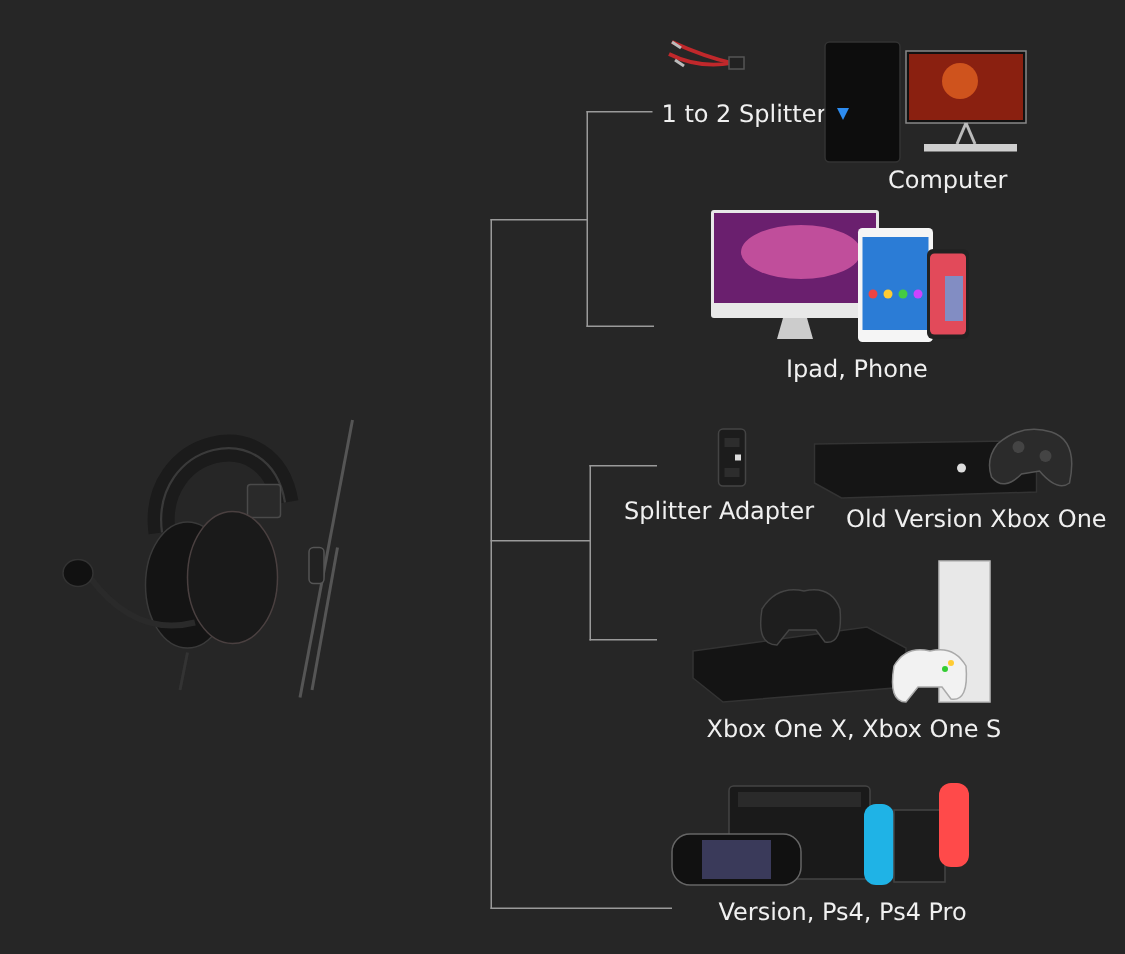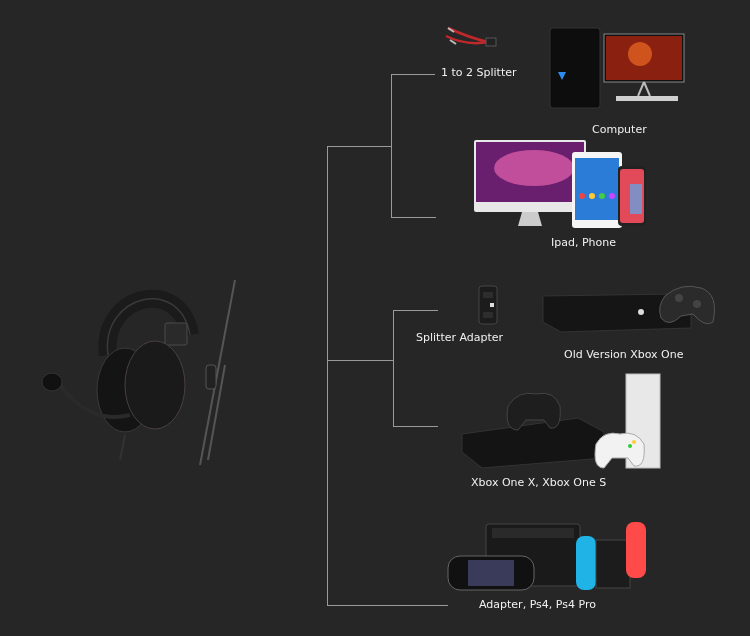--- a/index.html
+++ b/index.html
@@ -1,21 +1,21 @@
 <!DOCTYPE html>
 <html><head>
 <meta charset="utf-8">
 <style>
   html, body { margin:0; padding:0; }
   body { width:750px; height:636px; background:#262626; position:relative; overflow:hidden;
          font-family:"DejaVu Sans","Liberation Sans",sans-serif; color:#f2f2f2; }
   .line { position:absolute; background:#9a9a9a; }
   .h { height:1px; }
   .v { width:1px; }
-  .label { position:absolute; font-size:11px; white-space:nowrap; color:#f0f0f0; }
+  .label { position:absolute; font-size:16px; white-space:nowrap; color:#f0f0f0; }
   .dev { position:absolute; }
   svg { display:block; }
 </style>
 </head>
 <body>
 
 <div class="line v" style="left:327px;top:146px;height:460px;"></div>
 <div class="line h" style="left:327px;top:146px;width:65px;"></div>
 <div class="line h" style="left:327px;top:360px;width:67px;"></div>
 <div class="line h" style="left:327px;top:605px;width:121px;"></div>
@@ -60,61 +60,61 @@
     <rect x="2" y="4" width="50" height="80" rx="3" fill="#0d0d0d" stroke="#333"></rect>
     <polygon points="10,48 18,48 14,56" fill="#2d8cf0"></polygon>
     <rect x="56" y="10" width="80" height="48" fill="#111" stroke="#888"></rect>
     <rect x="58" y="12" width="76" height="44" fill="#8a2010"></rect>
     <circle cx="92" cy="30" r="12" fill="#e06020" opacity="0.8"></circle>
     <line x1="96" y1="58" x2="90" y2="72" stroke="#bbb" stroke-width="2"></line>
     <line x1="96" y1="58" x2="102" y2="72" stroke="#bbb" stroke-width="2"></line>
     <rect x="68" y="72" width="62" height="5" fill="#cfcfcf"></rect>
   </svg>
 </div>
-<div class="label" style="left:592px;top:123px;">Computer</div>
+<div class="label" style="left:592px;top:110px;">Computer</div>
 
 <div class="dev" style="left:472px;top:138px;width:180px;height:92px;">
   <svg width="180" height="92" viewBox="0 0 180 92">
     <rect x="2" y="2" width="112" height="72" rx="2" fill="#e8e8e8"></rect>
     <rect x="4" y="4" width="108" height="60" fill="#6a1f6e"></rect>
     <ellipse cx="62" cy="30" rx="40" ry="18" fill="#d65aa6" opacity="0.8"></ellipse>
     <polygon points="50,74 66,74 70,88 46,88" fill="#ccc"></polygon>
     <rect x="100" y="14" width="50" height="76" rx="3" fill="#f5f5f5"></rect>
     <rect x="103" y="20" width="44" height="62" fill="#2b7cd6"></rect>
     <circle cx="110" cy="58" r="3" fill="#e44"></circle>
       <circle cx="120" cy="58" r="3" fill="#fc3"></circle>
     <circle cx="130" cy="58" r="3" fill="#4c4"></circle>
       <circle cx="140" cy="58" r="3" fill="#c4f"></circle>
     <rect x="146" y="28" width="28" height="60" rx="4" fill="#222"></rect>
     <rect x="148" y="31" width="24" height="54" rx="3" fill="#e24a5a"></rect>
     <rect x="158" y="46" width="12" height="30" fill="#5aa9f0" opacity="0.7"></rect>
   </svg>
 </div>
-<div class="label" style="left:551px;top:236px;text-align:right;">Ipad, Phone</div>
+<div class="label" style="left:524px;top:236px;text-align:right;">Ipad, Phone</div>
 
 <div class="dev" style="left:476px;top:284px;width:24px;height:42px;">
   <svg width="24" height="42" viewBox="0 0 24 42">
     <rect x="3" y="2" width="18" height="38" rx="3" fill="#1c1c1c" stroke="#444"></rect>
     <rect x="7" y="8" width="10" height="6" fill="#2d2d2d"></rect>
     <rect x="7" y="28" width="10" height="6" fill="#2d2d2d"></rect>
     <rect x="14" y="19" width="4" height="4" fill="#ddd"></rect>
   </svg>
 </div>
 <div class="label" style="left:416px;top:331px;">Splitter Adapter</div>
 
 <div class="dev" style="left:541px;top:282px;width:178px;height:54px;">
   <svg width="178" height="54" viewBox="0 0 178 54">
     <polygon points="2,14 132,12 150,20 150,46 20,50 2,40" fill="#151515" stroke="#333"></polygon>
     <circle cx="100" cy="30" r="3" fill="#ddd"></circle>
     <path d="M124 14 Q140 0 160 6 Q178 12 172 40 Q164 46 152 32 L140 34 Q128 46 120 36 Q116 24 124 14 Z" fill="#2b2b2b" stroke="#555"></path>
     <circle cx="138" cy="16" r="4" fill="#444"></circle>
       <circle cx="156" cy="22" r="4" fill="#444"></circle>
   </svg>
 </div>
-<div class="label" style="left:564px;top:348px;">Old Version Xbox One</div>
+<div class="label" style="left:564px;top:336px;">Old Version Xbox One</div>
 
 <div class="dev" style="left:458px;top:372px;width:232px;height:100px;">
   <svg width="232" height="100" viewBox="0 0 232 100">
     <polygon points="4,62 120,46 146,60 146,86 24,96 4,80" fill="#141414" stroke="#333"></polygon>
     <path d="M50 34 Q60 18 78 22 Q96 18 102 34 Q104 58 92 56 L86 48 L68 48 L60 58 Q46 58 50 34 Z" fill="#1e1e1e" stroke="#444"></path>
     <rect x="168" y="2" width="34" height="94" fill="#e8e8e8" stroke="#bbb"></rect>
     <path d="M138 72 Q146 58 162 62 Q178 58 186 72 Q188 96 176 94 L170 86 L154 86 L146 96 Q134 96 138 72 Z" fill="#f2f2f2" stroke="#aaa"></path>
     <circle cx="172" cy="74" r="2" fill="#3c3"></circle>
       <circle cx="176" cy="70" r="2" fill="#fc3"></circle>
   </svg>
@@ -125,13 +125,13 @@
   <svg width="210" height="76" viewBox="0 0 210 76">
     <rect x="40" y="6" width="94" height="62" rx="3" fill="#1a1a1a" stroke="#444"></rect>
     <rect x="46" y="10" width="82" height="10" fill="#2a2a2a"></rect>
     <rect x="2" y="38" width="86" height="34" rx="12" fill="#111" stroke="#666"></rect>
     <rect x="22" y="42" width="46" height="26" fill="#3a3a5a"></rect>
     <rect x="130" y="18" width="20" height="54" rx="8" fill="#1fb3e6"></rect>
     <rect x="150" y="22" width="34" height="48" fill="#1c1c1c" stroke="#444"></rect>
     <rect x="180" y="4" width="20" height="56" rx="8" fill="#ff4a4a"></rect>
   </svg>
 </div>
-<div class="label" style="left:479px;top:598px;">Adapter, Ps4, Ps4 Pro</div>
+<div class="label" style="left:479px;top:598px;">Version, Ps4, Ps4 Pro</div>
 
 </body></html>

